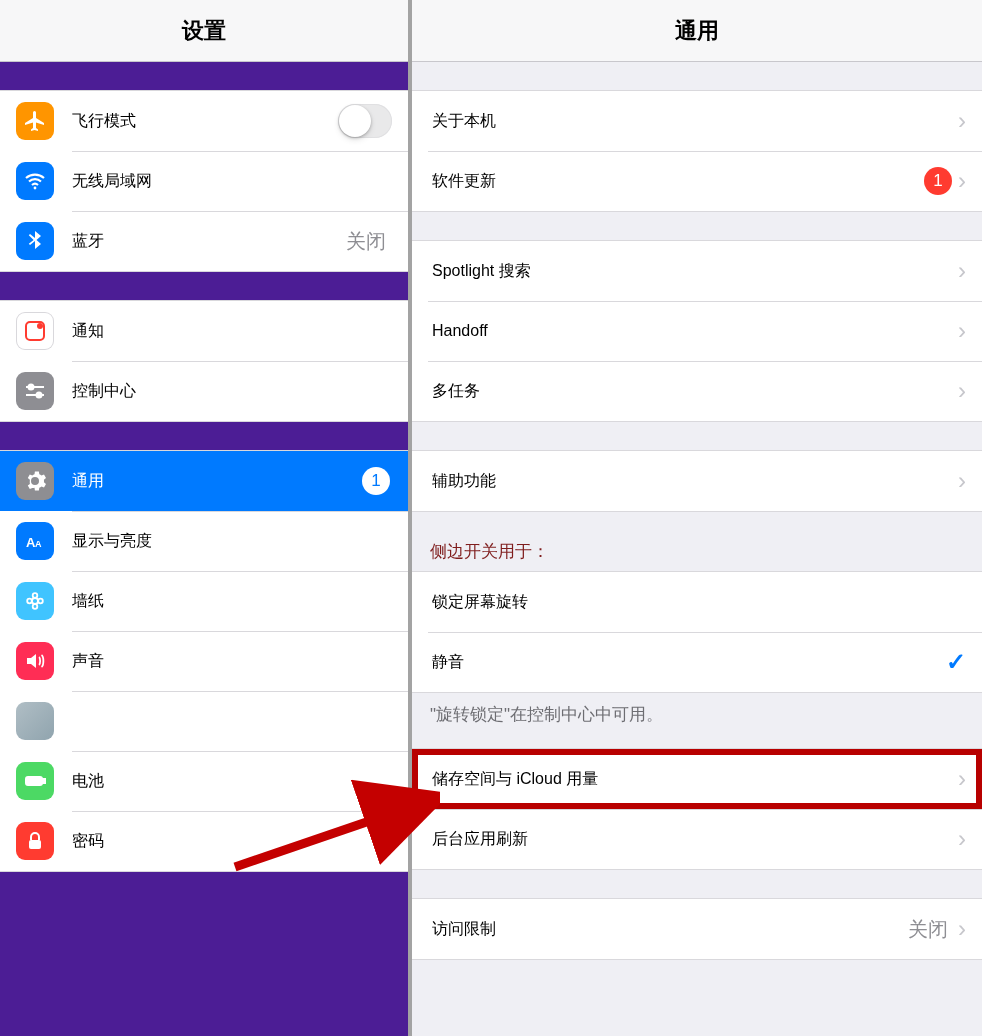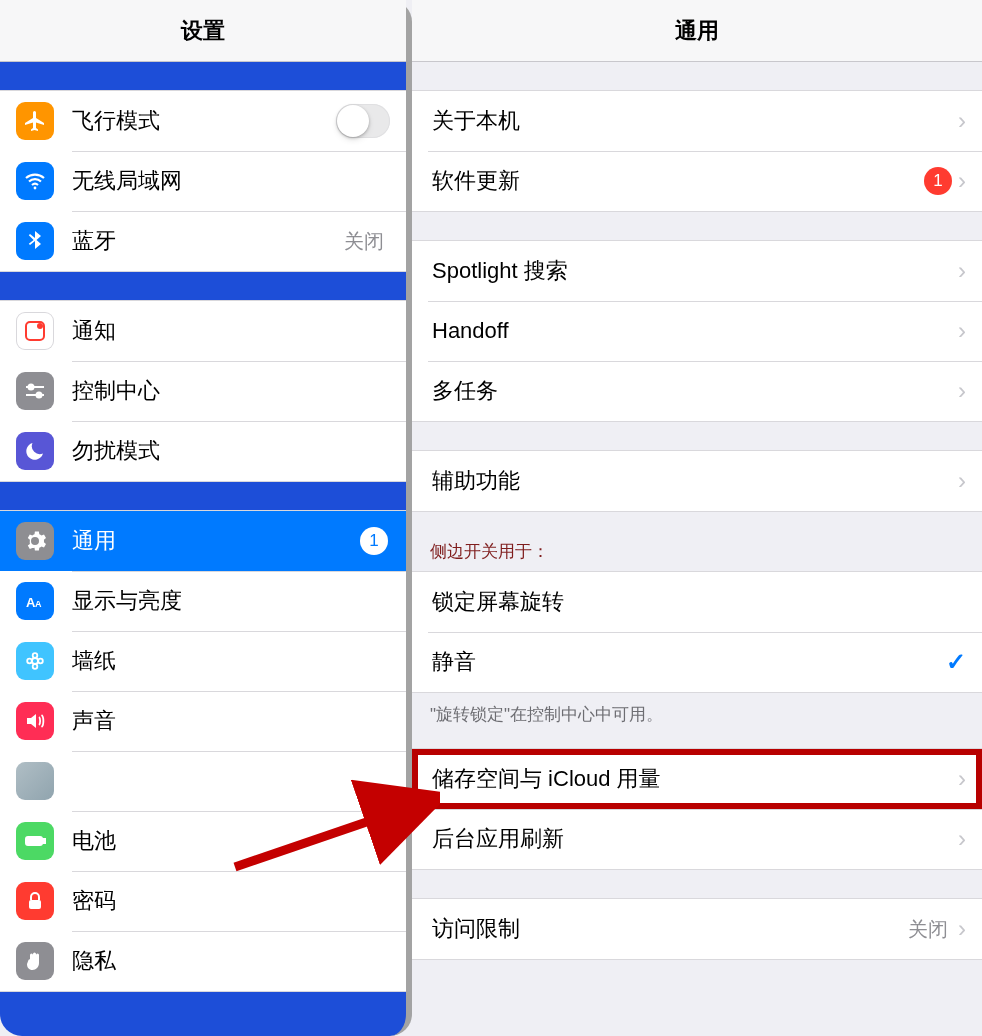--- a/index.html
+++ b/index.html
@@ -4,21 +4,21 @@
   <style>
     * { margin: 0; padding: 0; box-sizing: border-box; -webkit-font-smoothing: antialiased; }
     body {
       width: 982px; height: 1036px;
       font-family: -apple-system, "Helvetica Neue", Arial, sans-serif;
       background: #efeff4;
       display: flex;
       overflow: hidden;
       position: relative;
     }
-    .col-left { width: 412px; flex: 0 0 412px; border-right: 6px solid #a3a3a3; background:#1d4ed8;border-radius:22px;}
+    .col-left { width: 412px; flex: 0 0 412px; border-right: 4px solid #a3a3a3; background:#4c1d95;}
     .col-right { flex: 1; background:#efeff4;}
     .header {
       height: 62px; background: #f7f7f8;
       display:flex; align-items:center; justify-content:center;
       border-bottom:1px solid #c8c7cc;
     }
     .header span { font-size: 22px; font-weight: 600; color:#000;}
     .group { margin-top: 28px; background:#fff; border-top:1px solid #d9d8dc; border-bottom:1px solid #d9d8dc;}
     .group.first { margin-top: 28px;}
     .row {
@@ -31,21 +31,21 @@
     .row + .row::before {
       content:""; position:absolute; left:72px; right:0; top:0; height:1px; background:#d9d8dc;
     }
     .col-right .row + .row::before { left:16px; }
     .icon-tile {
       width: 38px; height: 38px; border-radius: 9px; flex:0 0 38px;
       display:flex; align-items:center; justify-content:center;
       margin-right: 18px;
     }
     .icon-tile svg { width: 24px; height: 24px; }
-    .label { font-size: 22px; color:#000; flex:0 0 auto;}
+    .label { font-size: 16px; color:#000; flex:0 0 auto;}
     .spacer { flex:1; }
     .value { font-size: 20px; color:#8e8e93; margin-right:6px;margin-left:36px;}
     .chevron { color:#c7c7cc; font-size:24px; font-weight:300; margin-left:4px;}
     .switch {
       width:54px; height:34px; border-radius:17px; background:#e9e9ea; position:relative;
       box-shadow: inset 0 0 0 1px #e0e0e2;
     }
     .switch .knob{
       width:32px; height:32px; border-radius:50%; background:#fff; position:absolute; top:1px; left:1px;
       box-shadow:0 1px 3px rgba(0,0,0,.25), 0 3px 6px rgba(0,0,0,.1);
@@ -130,29 +130,20 @@
         <svg viewBox="0 0 24 24" fill="none" stroke="#fff" stroke-width="2">
             <circle cx="8" cy="8" r="2.5" fill="#fff"></circle>
             <circle cx="16" cy="16" r="2.5" fill="#fff"></circle>
             <line x1="3" y1="8" x2="21" y2="8"></line>
             <line x1="3" y1="16" x2="21" y2="16"></line>
           </svg>
       </div>
       <span class="label">控制中心</span>
       <div class="spacer"></div>
     </div>
-    <div class="row">
-      <div class="icon-tile" style="background:#5856d6">
-        <svg viewBox="0 0 24 24" fill="#fff">
-            <path d="M20 14.5A8 8 0 0 1 9.5 4 8.5 8.5 0 1 0 20 14.5z"></path>
-          </svg>
-      </div>
-      <span class="label">勿扰模式</span>
-      <div class="spacer"></div>
-    </div>
   </div>
 
   <div class="group">
     <div class="row selected">
       <div class="icon-tile" style="background:#8e8e93">
         <svg viewBox="0 0 24 24" fill="#fff">
             <path d="M12 8a4 4 0 1 0 0 8 4 4 0 0 0 0-8zm9 4a9 9 0 0 1-.1 1.3l2.1 1.6-2 3.5-2.5-1a7 7 0 0 1-2.2 1.3l-.4 2.7h-4l-.4-2.7A7 7 0 0 1 9.3 19l-2.5 1-2-3.5 2.1-1.6A9 9 0 0 1 6.8 12a9 9 0 0 1 .1-1.3L4.8 9.1l2-3.5 2.5 1A7 7 0 0 1 11.5 5.3l.4-2.7h4l.4 2.7a7 7 0 0 1 2.2 1.3l2.5-1 2 3.5-2.1 1.6c.07.43.1.87.1 1.3z"></path>
           </svg>
       </div>
       <span class="label">通用</span>
@@ -208,29 +199,20 @@
       <div class="spacer"></div>
     </div>
     <div class="row">
       <div class="icon-tile" style="background:#ff3b30">
         <svg viewBox="0 0 24 24" fill="#fff">
             <rect x="6" y="11" width="12" height="9" rx="2"></rect>
             <path d="M8 11V8a4 4 0 0 1 8 0v3" fill="none" stroke="#fff" stroke-width="2"></path>
           </svg>
       </div>
       <span class="label">密码</span>
-      <div class="spacer"></div>
-    </div>
-    <div class="row">
-      <div class="icon-tile" style="background:#8e8e93">
-        <svg viewBox="0 0 24 24" fill="#fff">
-            <path d="M7 12V6a1.5 1.5 0 0 1 3 0v5V5a1.5 1.5 0 0 1 3 0v6V6a1.5 1.5 0 0 1 3 0v8c0 4-3 7-6.5 7S4 18.5 4 15l1.5-4a1.5 1.5 0 0 1 2.8 1L7 12z"></path>
-          </svg>
-      </div>
-      <span class="label">隐私</span>
       <div class="spacer"></div>
     </div>
   </div>
 </div>
 
 <div class="col-right">
   <div class="header">
     <span>通用</span>
   </div>
 

